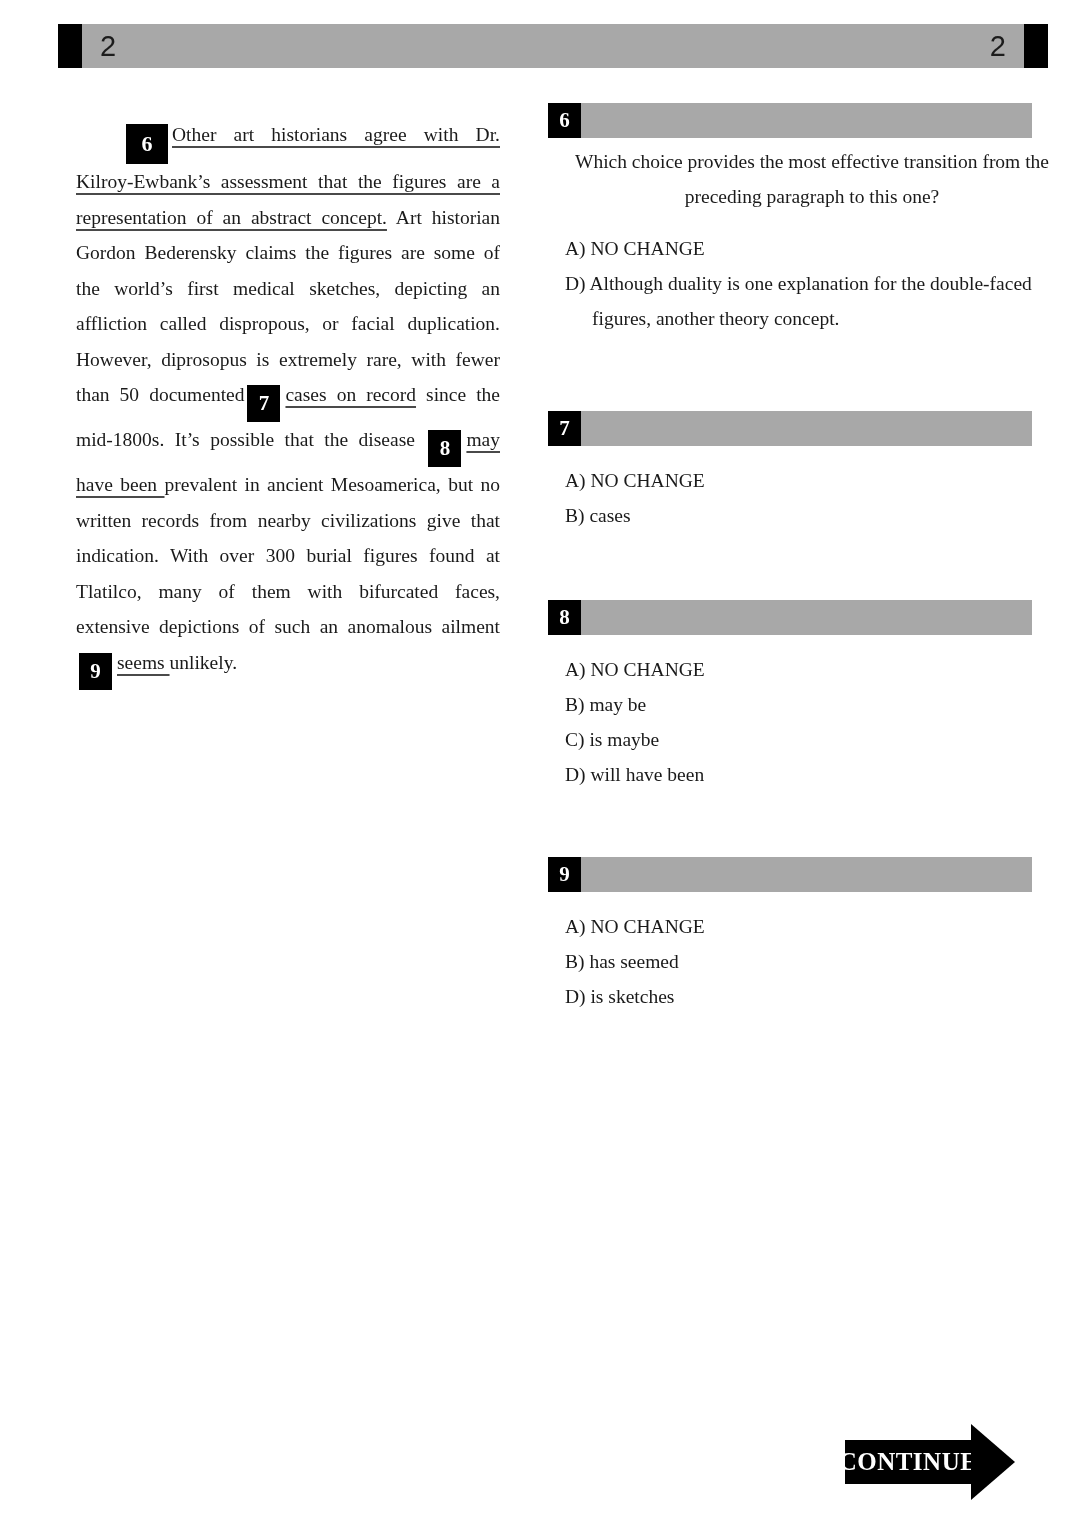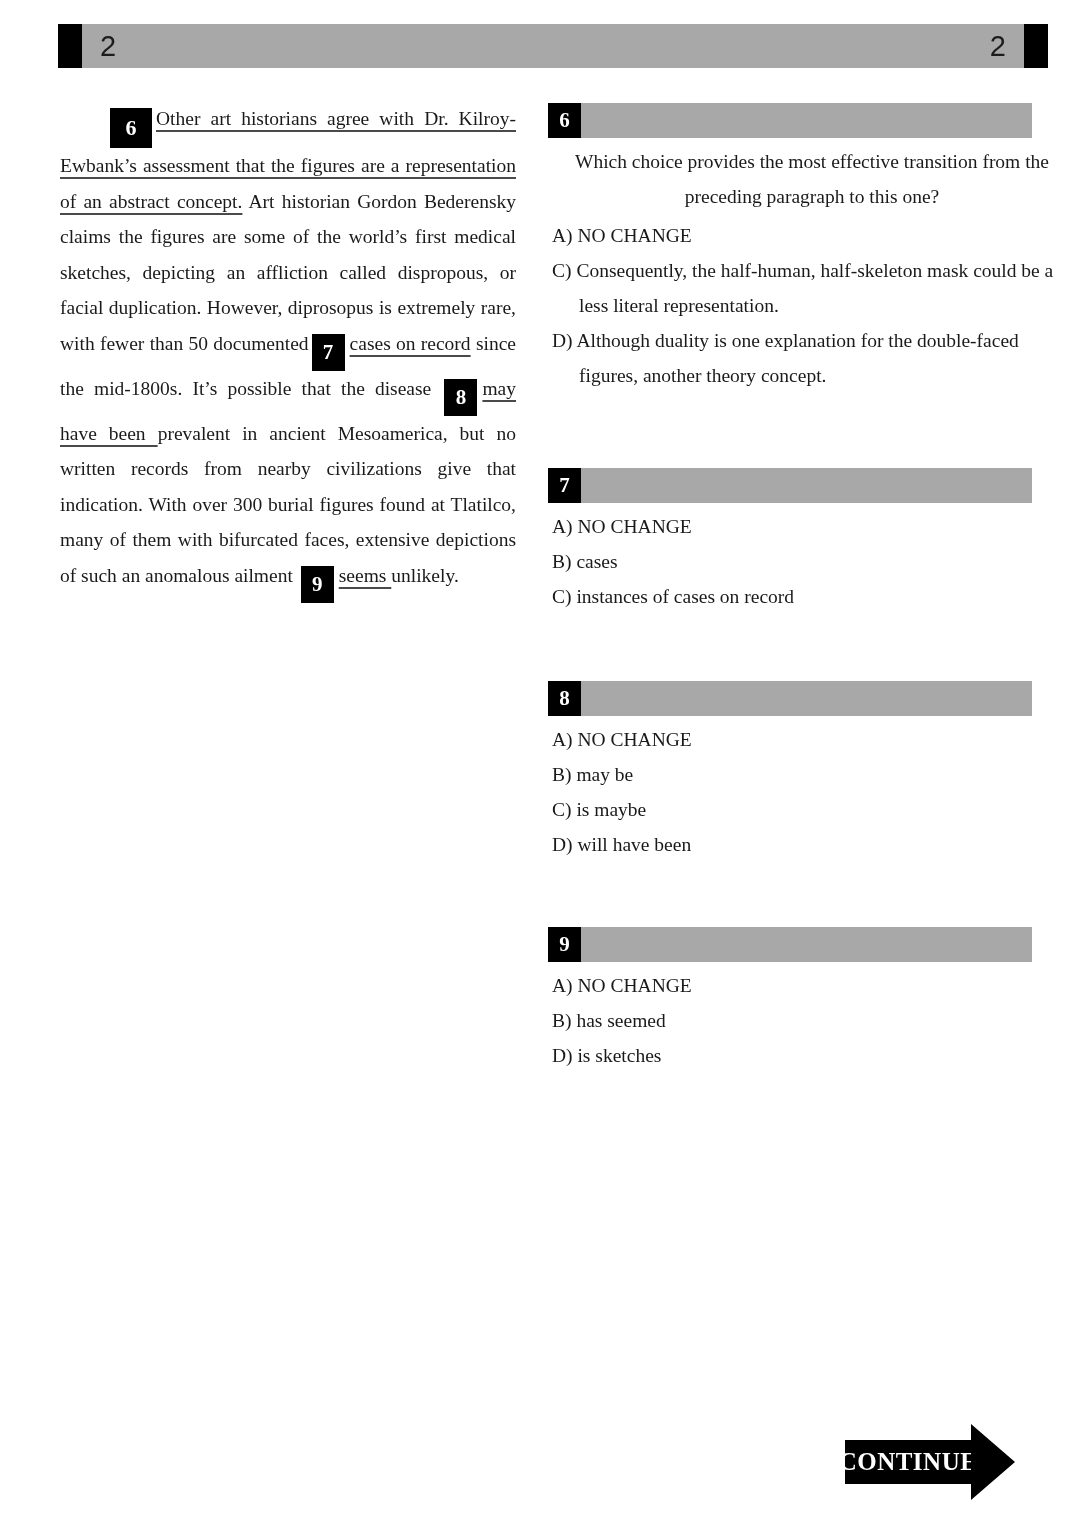--- a/index.html
+++ b/index.html
@@ -32,21 +32,21 @@
     padding:0 18px;
     font-family:"Liberation Sans", sans-serif;
     font-size:29px;color:#1c1c1c;
   }
 
   
   .passage-col{
     position:absolute;left:60px;top:101px;width:456px;
   }
   #passage{
-    margin:0;
+    margin:16px;
     font-size:19.5px;
     line-height:35.5px;
     text-align:justify;
     text-indent:50px;
   }
   #passage .t{text-indent:0;}
   .u{
     text-decoration:underline;
     text-decoration-color:var(--underline);
     text-decoration-thickness:1.5px;
@@ -86,21 +86,21 @@
   }
   .q-num{
     display:inline-block;
     width:33px;height:35px;line-height:35px;
     background:var(--marker-black);
     color:#ffffff;
     text-align:center;
     font-size:21px;font-weight:bold;
   }
   .q-prompt{margin:0;text-align:center;}
-  .q-choices{margin:4px;}
+  .q-choices{margin:17px;}
   .choice{
     margin:0;
     padding-left:27px;
     text-indent:-27px;
     cursor:pointer;
   }
 
   
   .continue{
     position:absolute;left:845px;top:1424px;
@@ -145,37 +145,35 @@
   <section class="questions-col" id="questions">
   <div class="question">
     <div class="q-bar">
       <span class="q-num">6</span>
     </div>
     <p class="q-prompt">Which choice provides the most effective transition from the preceding paragraph to this one?</p>
     <div class="q-choices">
   <p class="choice"><span class="choice-letter">A) </span><span class="choice-text">NO CHANGE</span></p>
 
 
-  <p class="choice"><span class="choice-letter">C) </span><span class="choice-text">Consequently, the half-human, half-skeleton mask could be a less literal representation.</span></p>
 
   <p class="choice"><span class="choice-letter">D) </span><span class="choice-text">Although duality is one explanation for the double-faced figures, another theory concept.</span></p>
 </div>
   </div>
 
   <div class="question">
     <div class="q-bar">
       <span class="q-num">7</span>
     </div>
 
     <div class="q-choices">
   <p class="choice"><span class="choice-letter">A) </span><span class="choice-text">NO CHANGE</span></p>
 
   <p class="choice"><span class="choice-letter">B) </span><span class="choice-text">cases</span></p>
 
-  <p class="choice"><span class="choice-letter">C) </span><span class="choice-text">instances of cases on record</span></p>
 
 </div>
   </div>
 
   <div class="question">
     <div class="q-bar">
       <span class="q-num">8</span>
     </div>
 
     <div class="q-choices">

